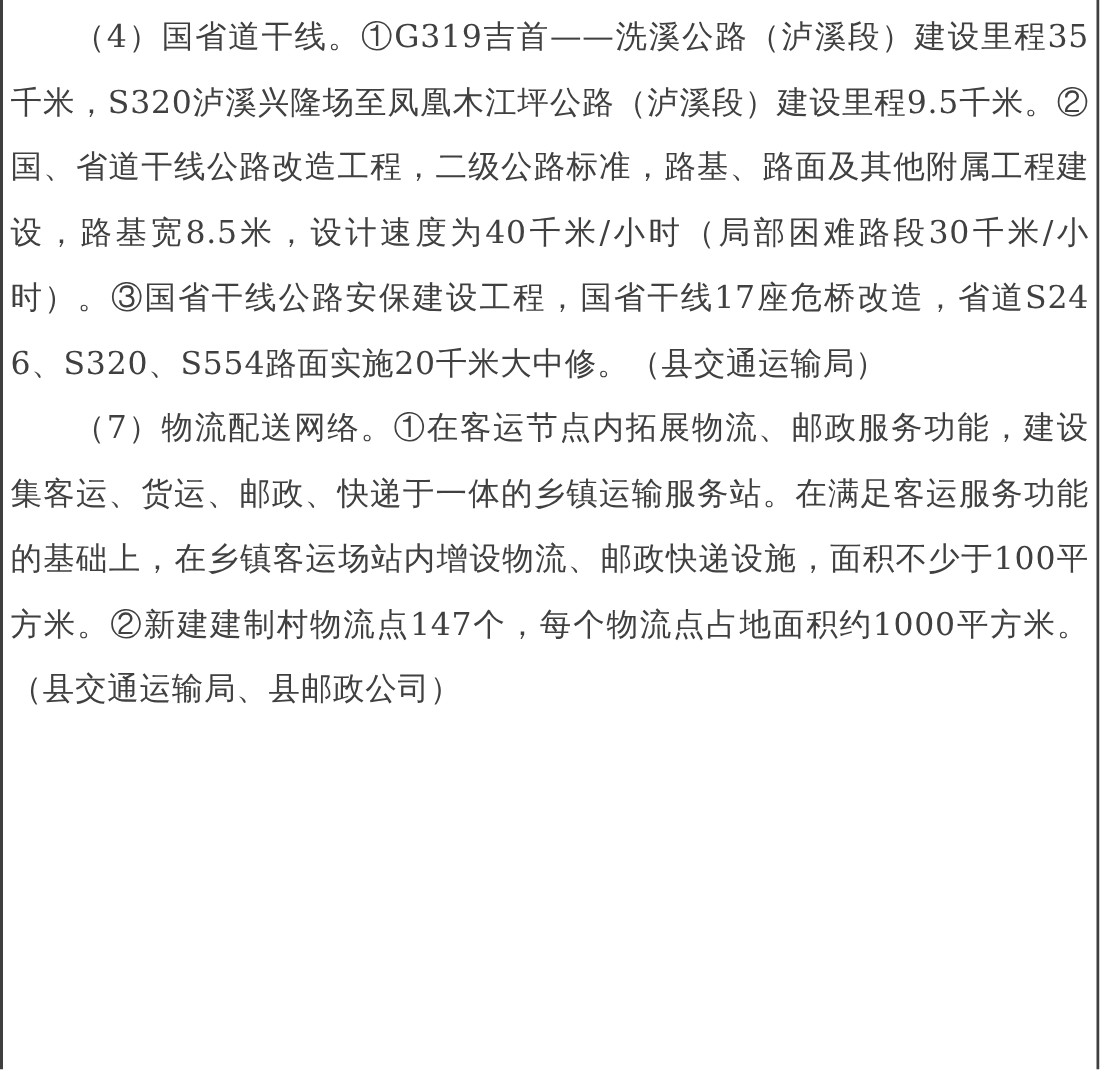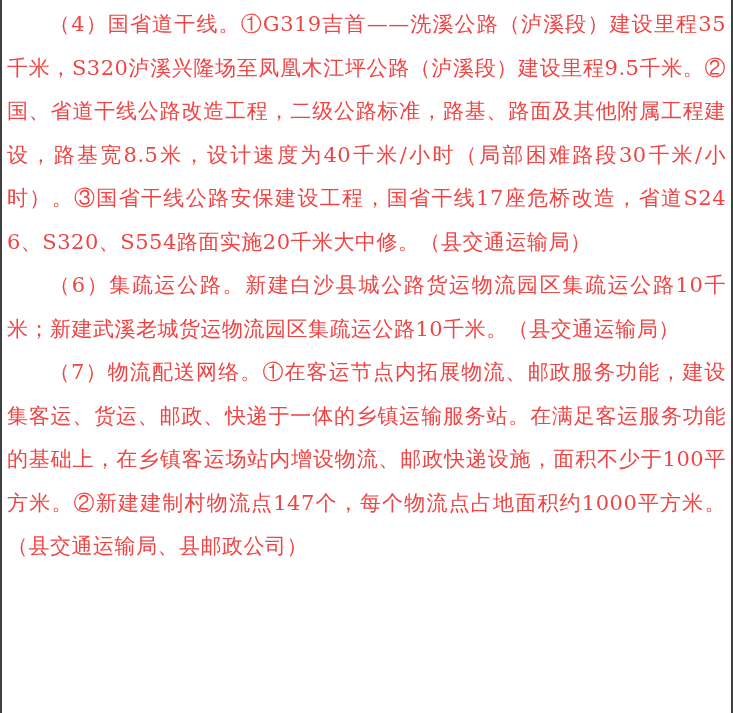--- a/index.html
+++ b/index.html
@@ -19,29 +19,28 @@
     height: 713px;
     background: #ffffff;
     border-left: 2px solid #3f3f3f;
     border-right: 2px solid #3f3f3f;
     padding: 3px 5px 0 5px;
   }
   .para {
     margin: 0;
     font-size: 21px;
     line-height: 43.5px;
-    color: #ef4444;
+    color: #404040;
     text-align: justify;
     text-justify: inter-character;
     text-indent: 2em;
     letter-spacing: 0.5px;
     word-break: break-all;
     -webkit-font-smoothing: antialiased;
   }
 </style>
 </head>
 <body>
 
 <div class="page">
   <p class="para">（4）国省道干线。①G319吉首——洗溪公路（泸溪段）建设里程35千米，S320泸溪兴隆场至凤凰木江坪公路（泸溪段）建设里程9.5千米。②国、省道干线公路改造工程，二级公路标准，路基、路面及其他附属工程建设，路基宽8.5米，设计速度为40千米/小时（局部困难路段30千米/小时）。③国省干线公路安保建设工程，国省干线17座危桥改造，省道S246、S320、S554路面实施20千米大中修。（县交通运输局）</p>
-  <p class="para">（6）集疏运公路。新建白沙县城公路货运物流园区集疏运公路10千米；新建武溪老城货运物流园区集疏运公路10千米。（县交通运输局）</p>
   <p class="para">（7）物流配送网络。①在客运节点内拓展物流、邮政服务功能，建设集客运、货运、邮政、快递于一体的乡镇运输服务站。在满足客运服务功能的基础上，在乡镇客运场站内增设物流、邮政快递设施，面积不少于100平方米。②新建建制村物流点147个，每个物流点占地面积约1000平方米。（县交通运输局、县邮政公司）</p>
 </div>
 
 </body></html>

